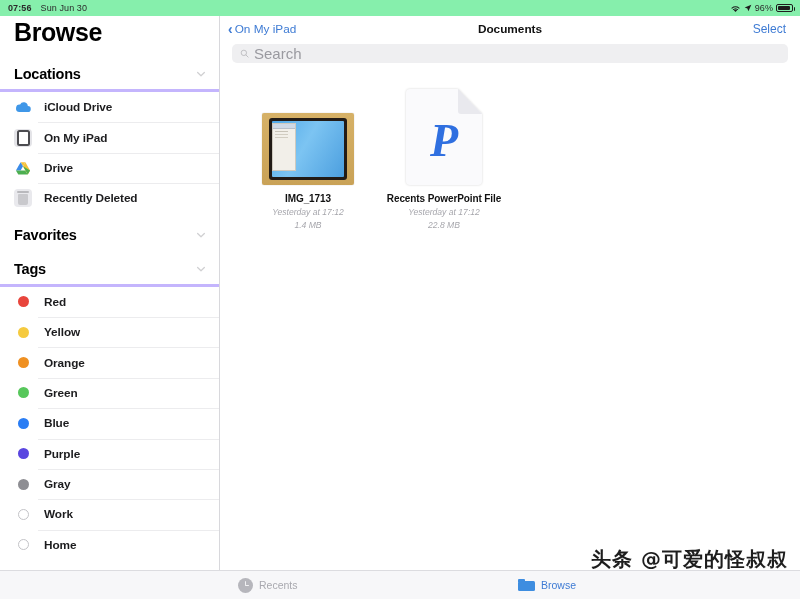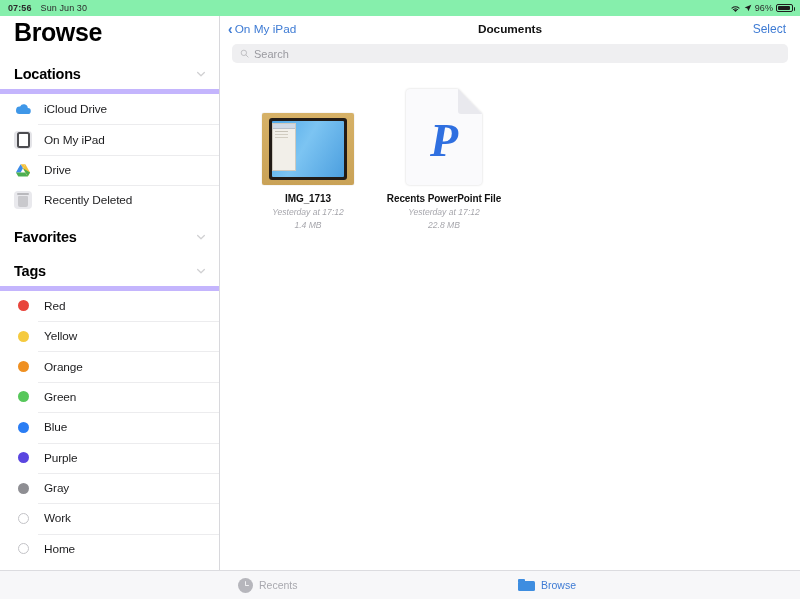--- a/index.html
+++ b/index.html
@@ -60,21 +60,21 @@
     height:30.4px;
     padding-left:14px; padding-right:12px;
     position:relative;
   }
   .row + .row::before, .sec-list .row:first-child::before {
     content:""; position:absolute; left:38px; right:0; top:0; height:1px; background:#ececee;
   }
   .sec-list .row:first-child::before { display:none; }
   .row .glyph { width:18px; height:18px; flex:0 0 18px; margin-right:12px; display:flex; align-items:center; justify-content:center; }
   .row .label { font-size:11.8px; color:#1c1c1e; letter-spacing:-.1px; }
-  .sec-list { border-top:5px solid #c4b5fd; }
+  .sec-list { border-top:3px solid #c4b5fd;font-weight:bold; }
   .dot { width:11px; height:11px; border-radius:50%; }
   .dot.hollow { background:transparent !important; border:1.1px solid #c3c3c7; }
 
   
   .ic-box { width:18px; height:18px; border-radius:4px; display:flex; align-items:center; justify-content:center; }
   .ipad-ic { width:13px; height:16px; border:2px solid #4c4c50; border-radius:2.5px; background:#fff; }
   .trash-ic { width:12px; height:14px; position:relative; }
   .trash-ic .lid { position:absolute; top:0; left:0; width:12px; height:2px; background:#b9b9bd; border-radius:1px; }
   .trash-ic .can { position:absolute; top:2.5px; left:1px; width:10px; height:11.5px; background:#c9c9cd; border-radius:1px 1px 2px 2px; }
 
@@ -93,21 +93,21 @@
     font-size:11.8px; font-weight:bold; color:#111; pointer-events:none;
   }
   .select-btn { margin-left:auto; color:#3e7bd4; font-size:12px; z-index:2; }
 
   .searchwrap { padding:2px 12px 8px 12px; }
   .searchbar {
     height:19px; background:#efeff1; border-radius:5px;
     display:flex; align-items:center; padding:0 8px; gap:5px;
   }
   .searchbar .mag { width:9px; height:9px; opacity:.5; }
-  .searchbar .ph { font-size:11px; color:#9a9aa0; }
+  .searchbar .ph { font-size:15px; color:#9a9aa0; }
 
   .grid { flex:1 1 auto; padding:6px 0 0 20px; display:flex; flex-wrap:wrap; align-content:flex-start; gap:0; overflow:hidden; }
   .cell { width:136px; display:flex; flex-direction:column; align-items:center; padding-top:4px; }
   .thumbwrap { height:104px; display:flex; align-items:flex-end; justify-content:center; }
   .fname { font-size:10px; font-weight:bold; color:#111; margin-top:8px; letter-spacing:-.1px; text-align:center; }
   .fmeta { font-size:8.6px; color:#a6a6ac; margin-top:3px; text-align:center; line-height:1.35;font-style:italic; }
 
   
   .photo {
     width:92px; height:72px; border-radius:2px;
@@ -389,13 +389,14 @@
     </div>
     <div class="tabitem tab-browse">
       <span class="folder-ic">
           <span class="tabf"></span>
           <span class="body"></span>
         </span>
       <span class="tab-lbl on">Browse</span>
     </div>
   </div>
 
+  <div class="watermark">头条 @可爱的怪叔叔</div>
 </div>
 
 </body></html>

